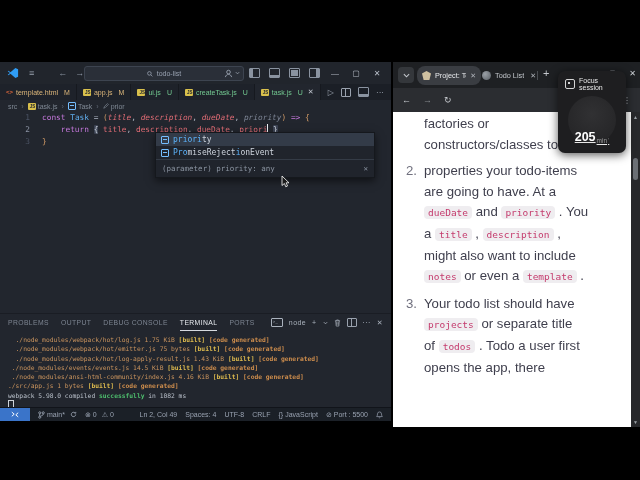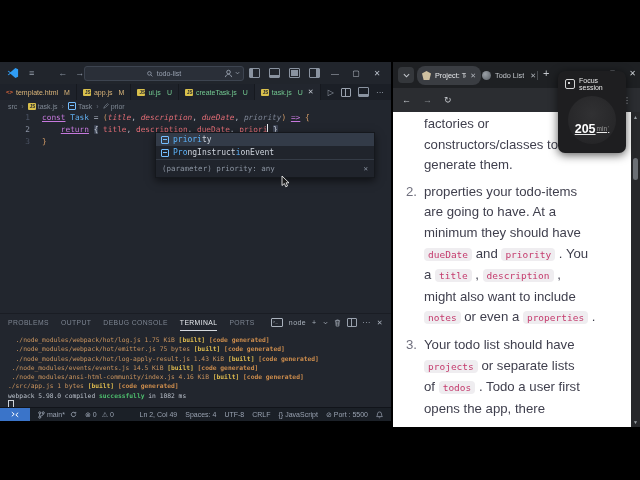--- a/index.html
+++ b/index.html
@@ -41,21 +41,21 @@
              padding-left:8px;font-size:7px;color:#7f8894;}
   .crumb{display:flex;align-items:center;gap:2px;}
   .csep{color:#5f6774;font-size:7px;}
   .sym-ic{width:6px;height:6px;border:1px solid #75beff;border-radius:1px;position:relative;}
   .sym-ic::after{content:"";position:absolute;left:1px;right:1px;top:2px;height:1px;background:#75beff;}
 
   .vs-code{position:absolute;top:50px;left:0;right:0;}
   .code-line{display:flex;height:12px;line-height:12px;font-family:"DejaVu Sans Mono",monospace;font-size:7.8px;white-space:pre;}
   .gutter{width:30px;text-align:right;padding-right:12px;color:#4b5364;flex:none;}
   .gutter.cur{color:#8a92a2;}
-  .tk-kw{color:#c678dd;text-decoration:underline;}
+  .tk-kw{color:#c678dd;}
   .tk-fn{color:#61afef;}
   .tk-op{color:#abb2bf;}
   .tk-param{color:#e06c75;font-style:italic;}
   .tk-pdim{color:#7d8595;font-style:italic;}
   .tk-paren{color:#d19a66;}
   .tk-pun{color:#abb2bf;}
   .tk-var{color:#e06c75;}
   .tk-brk{color:#ced5df;background:#3b4252;border-radius:1px;}
   .caret{display:inline-block;width:1px;height:9px;background:#eceff4;vertical-align:-1px;}
 
@@ -122,21 +122,21 @@
   .chip{font-family:"DejaVu Sans Mono",monospace;font-size:9.5px;color:#c43a6c;background:#efedf0;border-radius:4px;padding:1px 4px;}
 
   
   .focus{position:absolute;left:558px;top:71px;width:68px;height:82px;background:#1e1e20;border-radius:7px;
          box-shadow:0 2px 10px rgba(0,0,0,.65);z-index:9;color:#e8e8e8;}
   .f-head{display:flex;align-items:center;gap:4px;padding:6px 7px 0;}
   .f-icon{width:8px;height:8px;border:1px solid #d5d5d5;border-radius:2px;position:relative;flex:none;}
   .f-icon::after{content:"";position:absolute;left:2px;top:2px;width:2px;height:2px;background:#d5d5d5;}
   .f-title{font-size:7px;}
   .f-dial{width:48px;height:48px;border-radius:50%;background:radial-gradient(circle at 50% 38%,#313133,#222224);
-          margin:5px auto 0;display:flex;align-items:center;justify-content:center;padding-top:17px;box-sizing:border-box;text-decoration:underline;}
+          margin:5px auto 0;display:flex;align-items:flex-end;justify-content:center;padding-top:17px;box-sizing:border-box;text-decoration:underline;}
   .f-min{font-size:12.5px;font-weight:bold;color:#fff;}
   .f-unit{font-size:6.5px;color:#9a9a9a;margin-left:1px;}
   .f-tick{font-size:6.5px;color:#6f6f6f;margin-left:1px;}
 
   .mouse{position:absolute;left:281px;top:175px;z-index:20;}
 </style>
 </head>
 <body>
 
 <div class="stage">
@@ -250,21 +250,21 @@
       </div>
 
     <div class="suggest">
       <div id="sg-rows">
           <div class="sg-row sel">
             <span class="sym-ic"></span>
             <span><span class="sg-m">priori</span><span>ty</span></span>
           </div>
           <div class="sg-row">
             <span class="sym-ic"></span>
-            <span><span class="sg-m">Pro</span><span>ngInstruct</span><span class="sg-m">i</span><span>onEvent</span></span>
+            <span><span class="sg-m">Pro</span><span>miseReject</span><span class="sg-m">i</span><span>onEvent</span></span>
           </div>
         </div>
       <div class="sg-doc">
         <span>(parameter) priority: any</span>
         <span>✕</span>
       </div>
     </div>
 
     <div class="panel">
       <div class="panel-tabs">
@@ -381,40 +381,38 @@
       <span class="nav-g">↻</span>
       <span class="kebab">⋮</span>
     </div>
     <div class="br-page">
       <div class="article" id="article">
           <div class="blk">
             <span class="marker"></span>
             <div class="lines">
               <div><span>factories or</span></div>
               <div><span>constructors/classes to</span></div>
-              <div><span>generate them.</span></div>
             </div>
           </div>
           <div class="blk">
             <span class="marker">2.</span>
             <div class="lines">
               <div><span>properties your todo-items</span></div>
               <div><span>are going to have. At a</span></div>
-              <div><span>minimum they should have</span></div>
               <div><span class="chip">dueDate</span><span> and </span><span class="chip">priority</span><span> . You</span></div>
               <div><span>a </span><span class="chip">title</span><span> , </span><span class="chip">description</span><span> ,</span></div>
               <div><span>might also want to include</span></div>
-              <div><span class="chip">notes</span><span> or even a </span><span class="chip">properties</span><span> .</span></div>
+              <div><span class="chip">notes</span><span> or even a </span><span class="chip">template</span><span> .</span></div>
             </div>
           </div>
           <div class="blk">
             <span class="marker">3.</span>
             <div class="lines">
               <div><span>Your todo list should have</span></div>
-              <div><span class="chip">projects</span><span> or separate lists</span></div>
+              <div><span class="chip">projects</span><span> or separate title</span></div>
               <div><span>of </span><span class="chip">todos</span><span> . Todo a user first</span></div>
               <div><span>opens the app, there</span></div>
             </div>
           </div>
         </div>
       <div class="scrollcol">
         <span class="sc-arrow" style="top:1px">▲</span>
         <div class="sc-thumb"></div>
         <span class="sc-arrow" style="bottom:1px">▼</span>
       </div>

